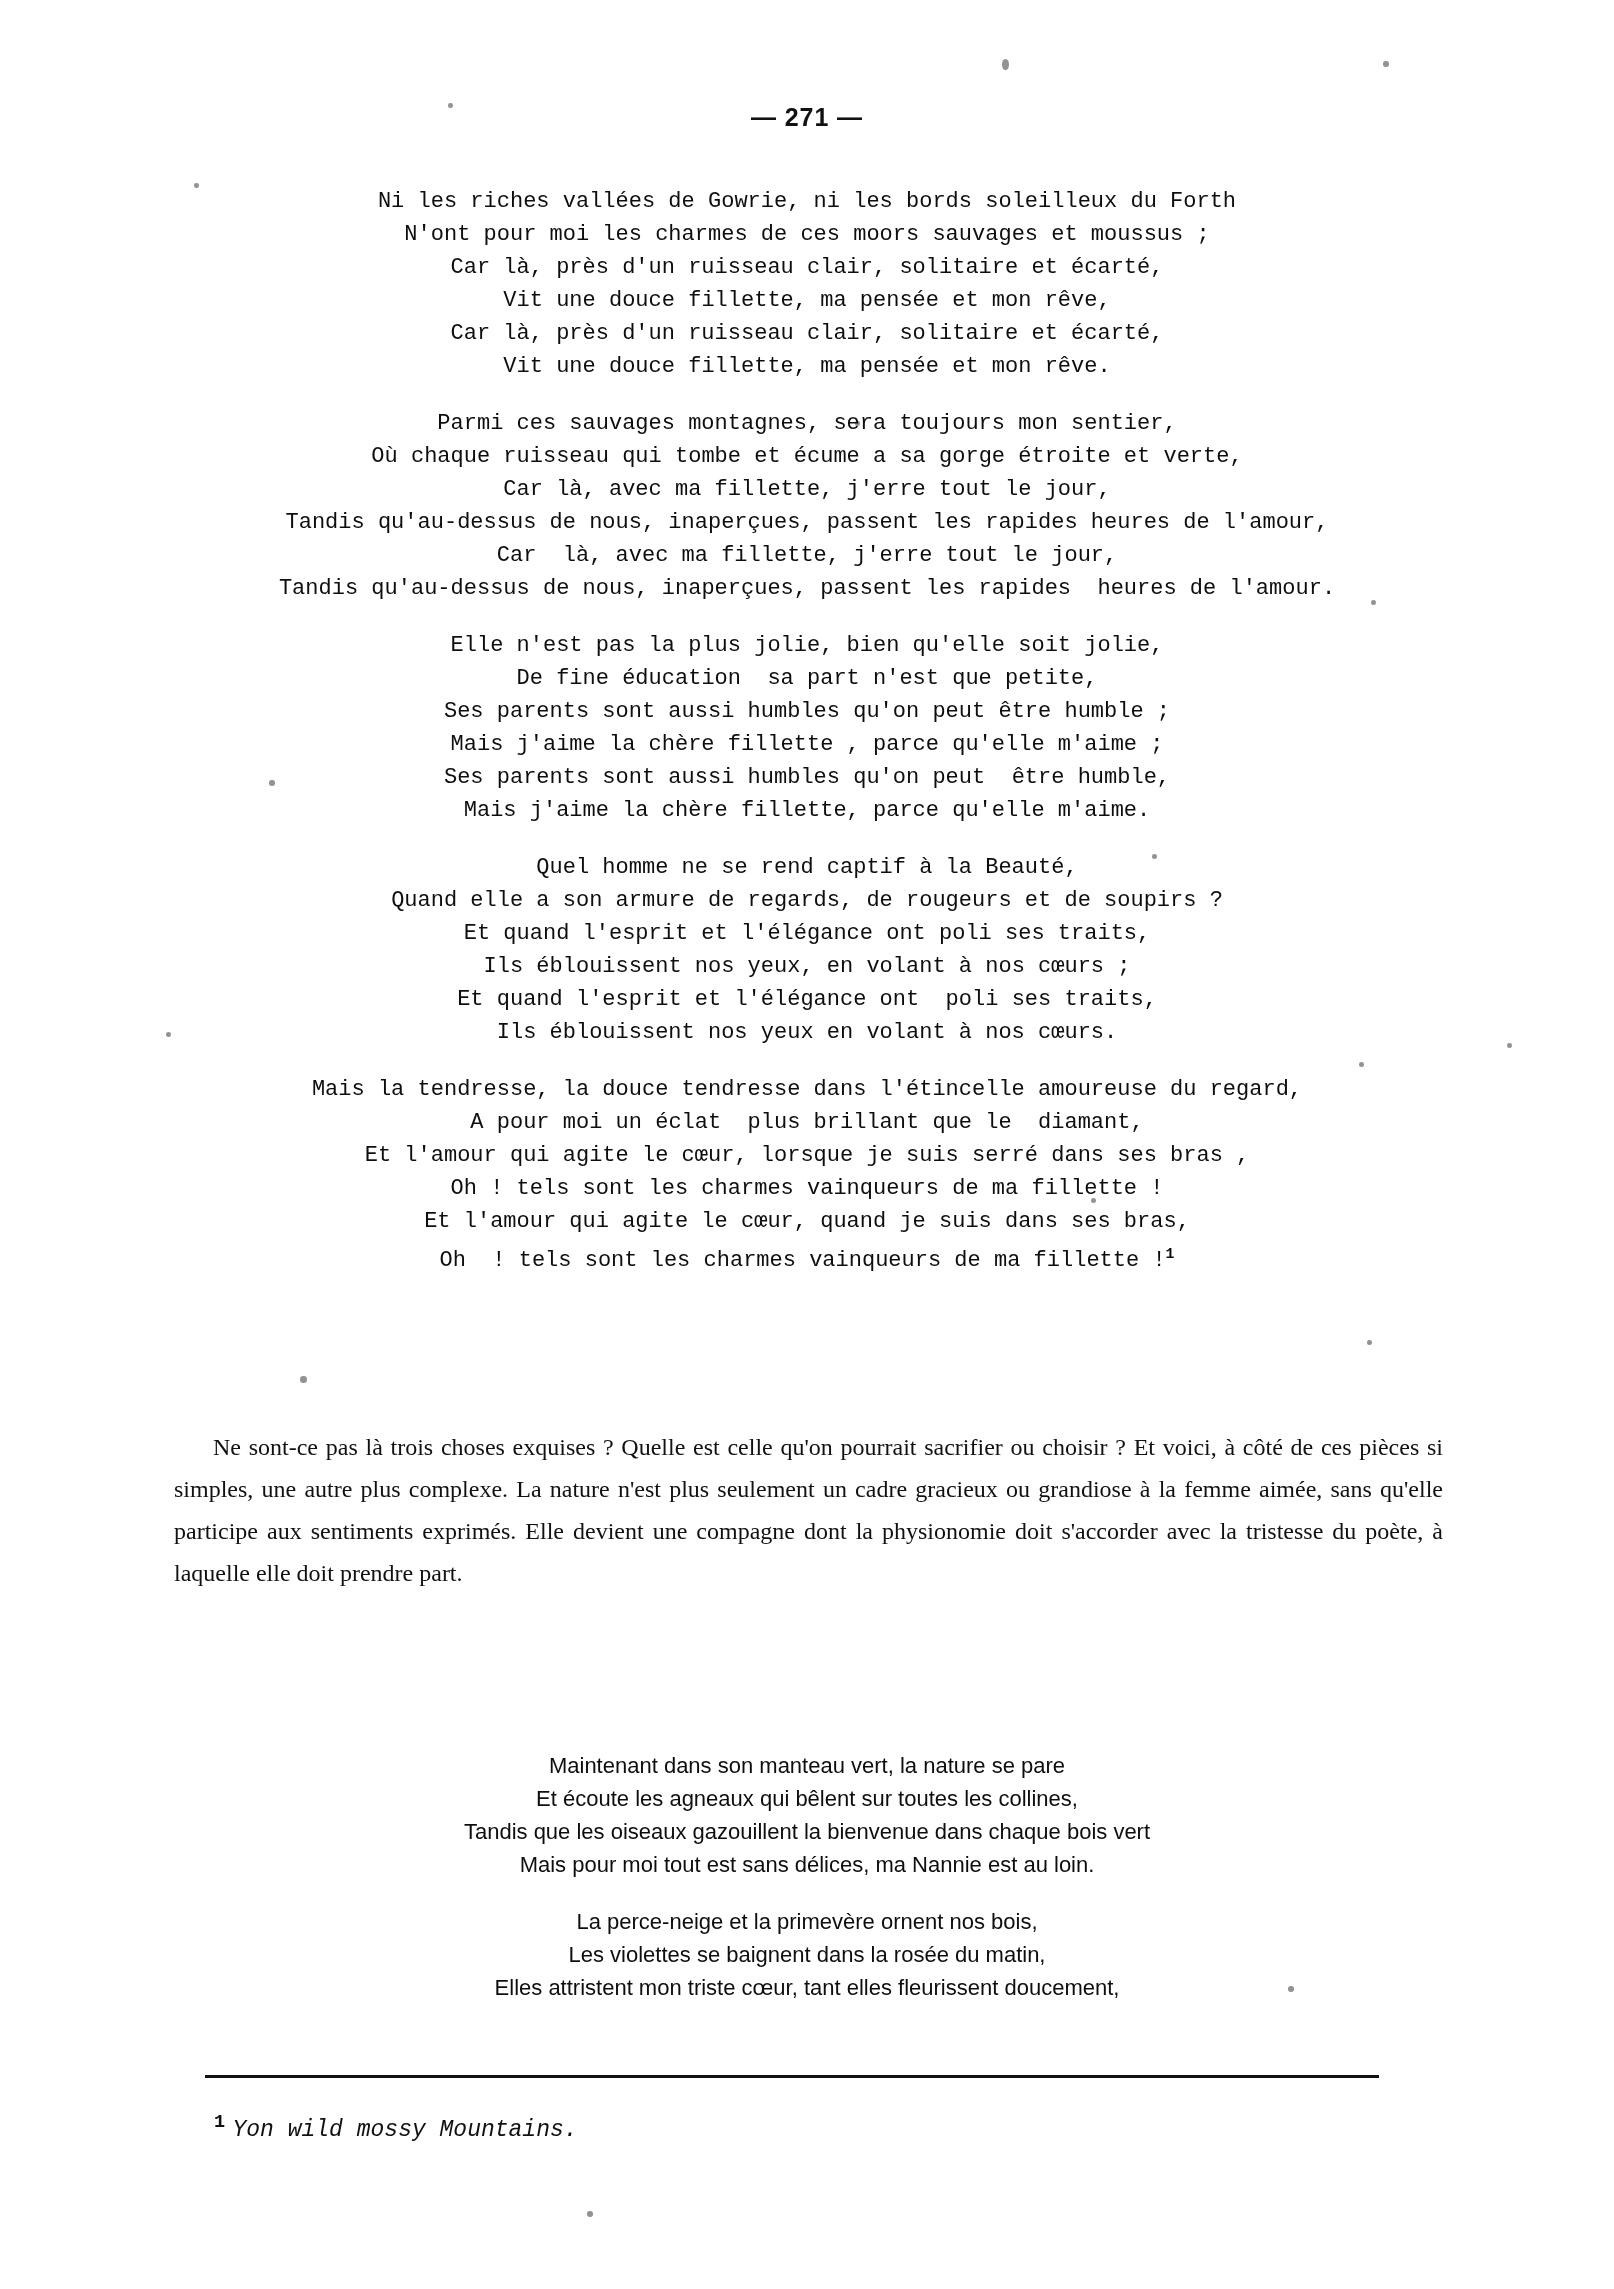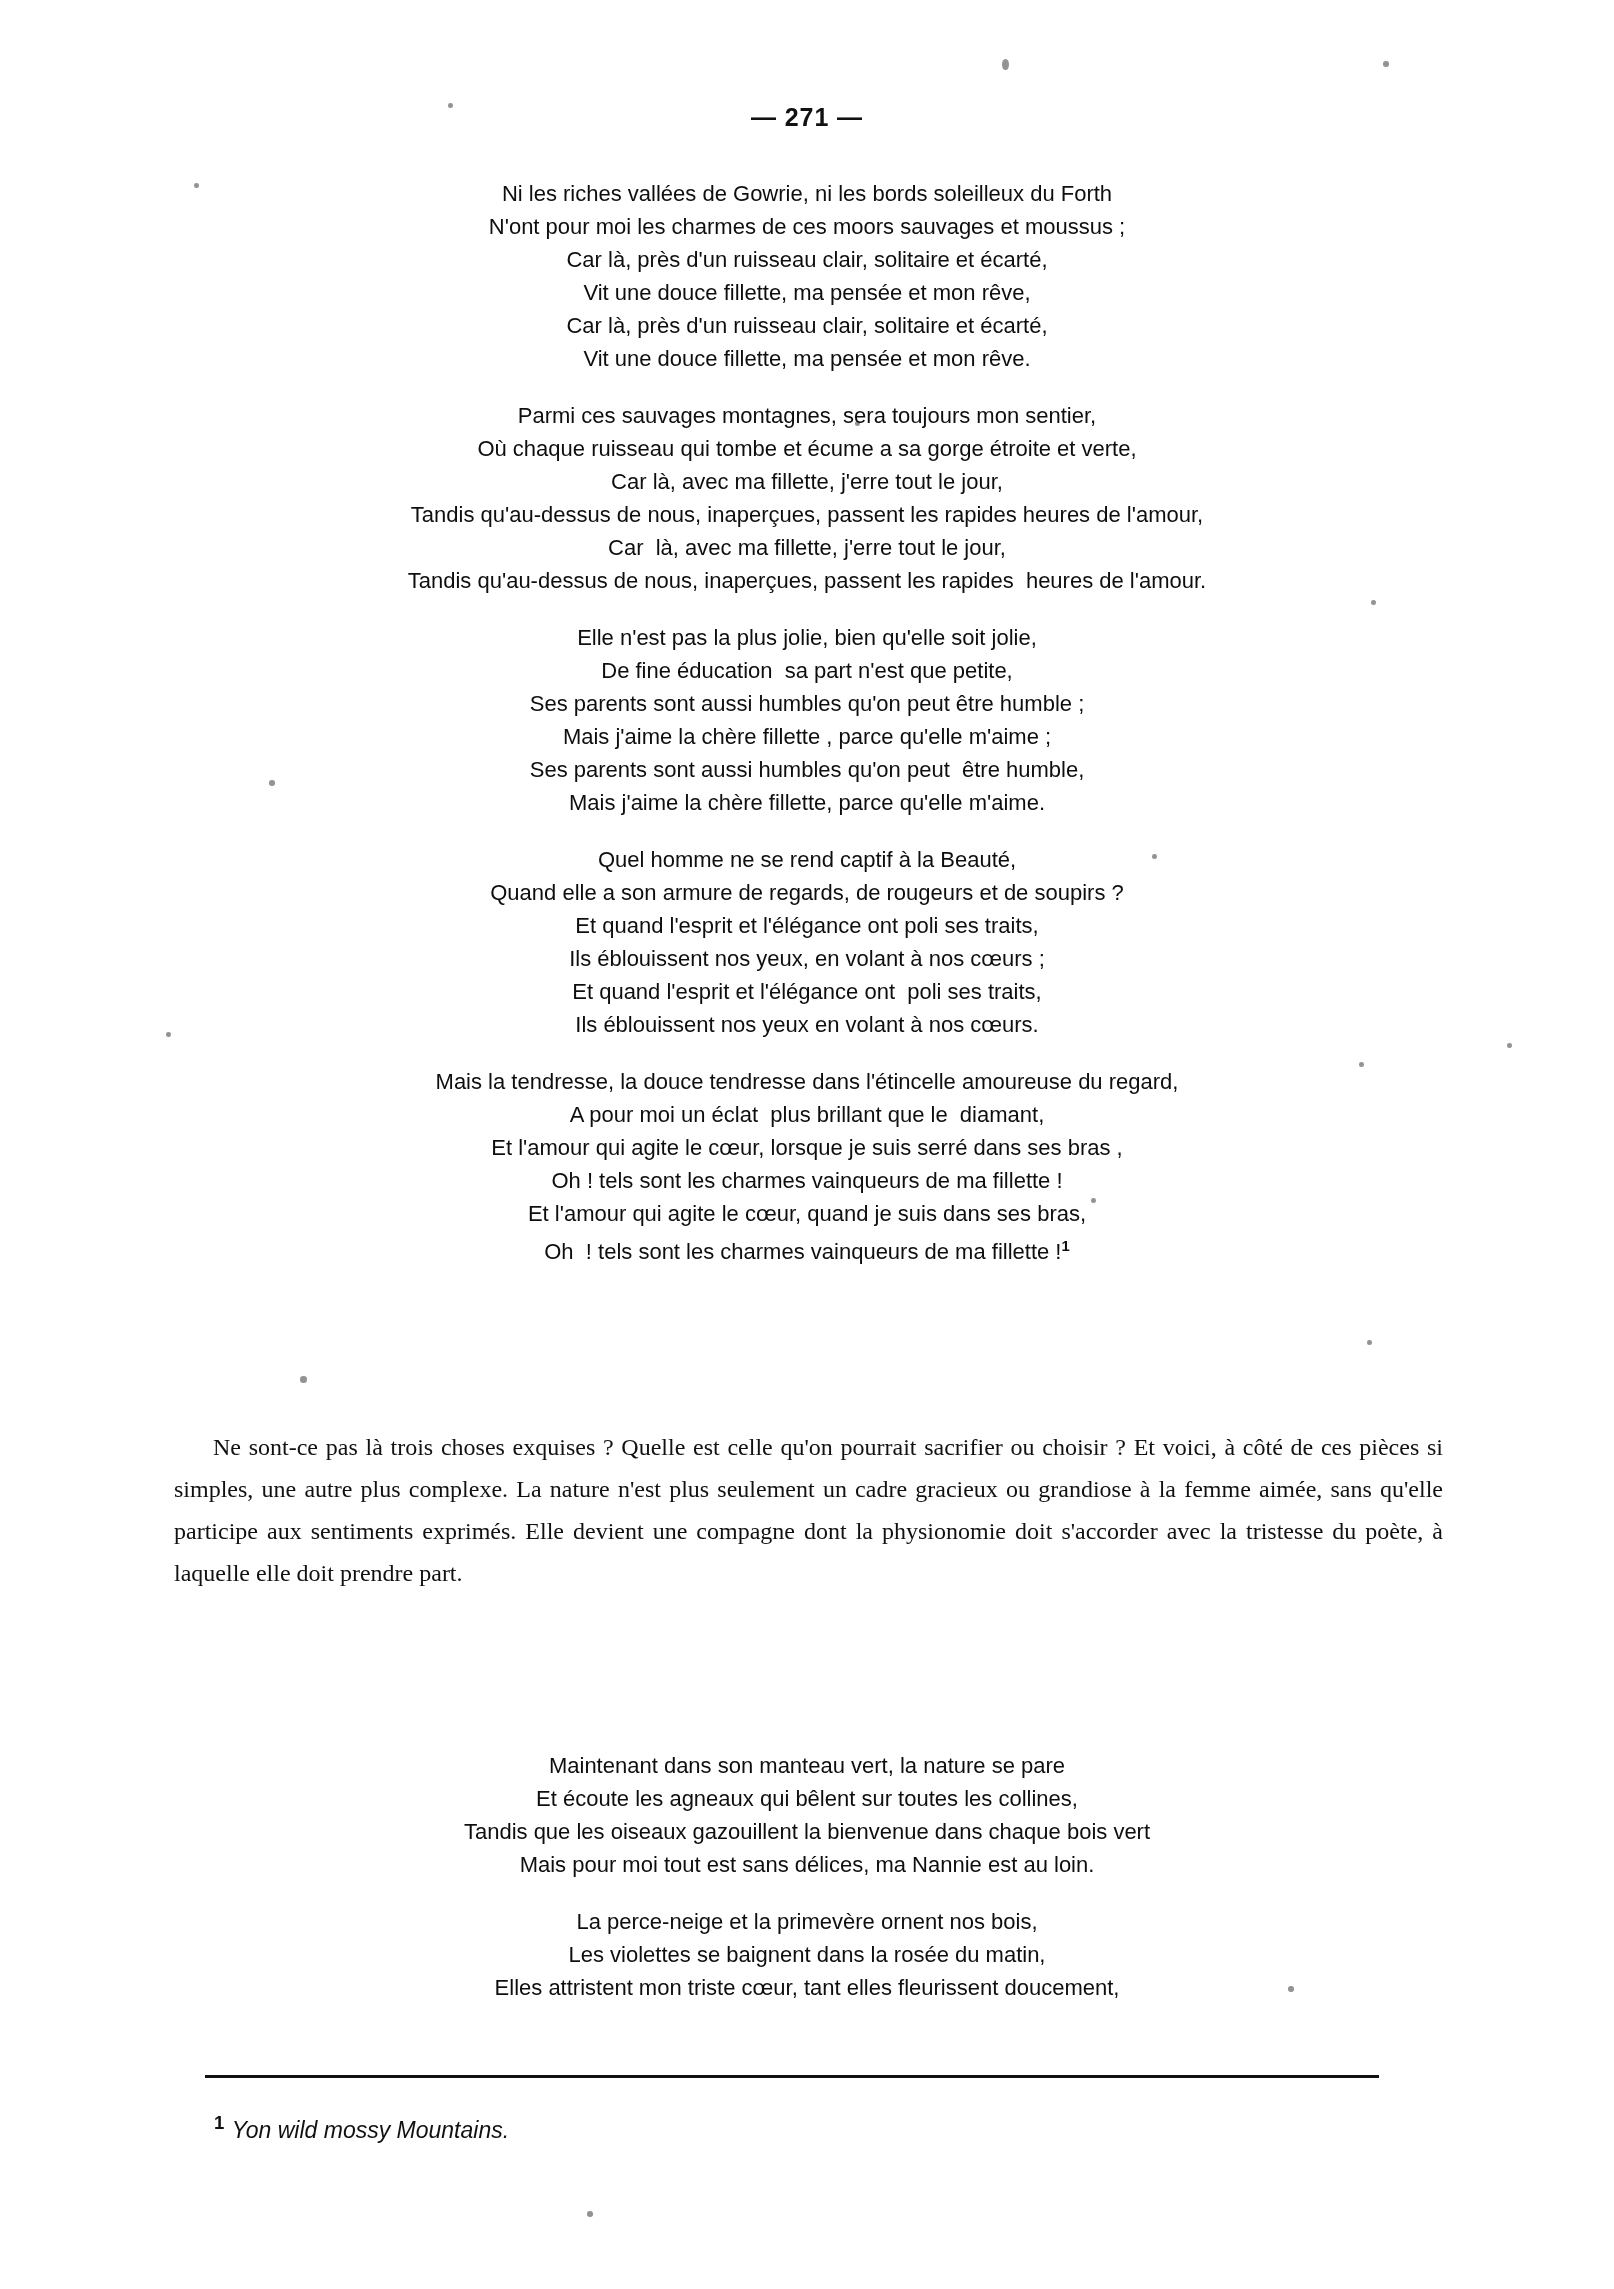--- a/index.html
+++ b/index.html
@@ -78,21 +78,21 @@
     left: 205px;
     width: 1174px;
     height: 2.8px;
     background: #111111;
   }
 
   .footnote {
     position: absolute;
     left: 214px;
     width: 1108px;
-    font-family: Liberation Sans, sans-serif;
+    font-family: Liberation Mono, monospace;
     font-style: italic;
     font-size: 23px;
     color: #111111;
   }
   .footnote .marker {
     font-style: normal;
     font-weight: bold;
     font-size: 18.5px;
     vertical-align: super;
     margin-right: 7.4px;
@@ -120,21 +120,21 @@
   <div class="speck" style="left:1507px; top:1043px; width:4.6px; height:4.6px;"></div>
   <div class="speck" style="left:1359px; top:1062px; width:4.6px; height:4.6px;"></div>
   <div class="speck" style="left:1091px; top:1198px; width:4.6px; height:4.6px;"></div>
   <div class="speck" style="left:1367px; top:1340px; width:4.6px; height:4.6px;"></div>
   <div class="speck" style="left:300px; top:1376px; width:6.5px; height:6.5px;"></div>
   <div class="speck" style="left:1288px; top:1986px; width:5.5px; height:5.5px;"></div>
   <div class="speck" style="left:587px; top:2211px; width:5.5px; height:5.5px;"></div>
 
   <div class="folio">— 271 —</div>
 
-  <div class="poem" style="top:177px;">
+  <div class="poem" style="top:185px;font-family:Liberation Mono, monospace;">
     <div class="stanza">
       <div class="line">Ni les riches vallées de Gowrie, ni les bords soleilleux du Forth</div>
       <div class="line">N'ont pour moi les charmes de ces moors sauvages et moussus ;</div>
       <div class="line">Car là, près d'un ruisseau clair, solitaire et écarté,</div>
       <div class="line">Vit une douce fillette, ma pensée et mon rêve,</div>
       <div class="line">Car là, près d'un ruisseau clair, solitaire et écarté,</div>
       <div class="line">Vit une douce fillette, ma pensée et mon rêve.</div>
     </div>
     <div class="stanza">
       <div class="line">Parmi ces sauvages montagnes, sera toujours mon sentier,</div>

